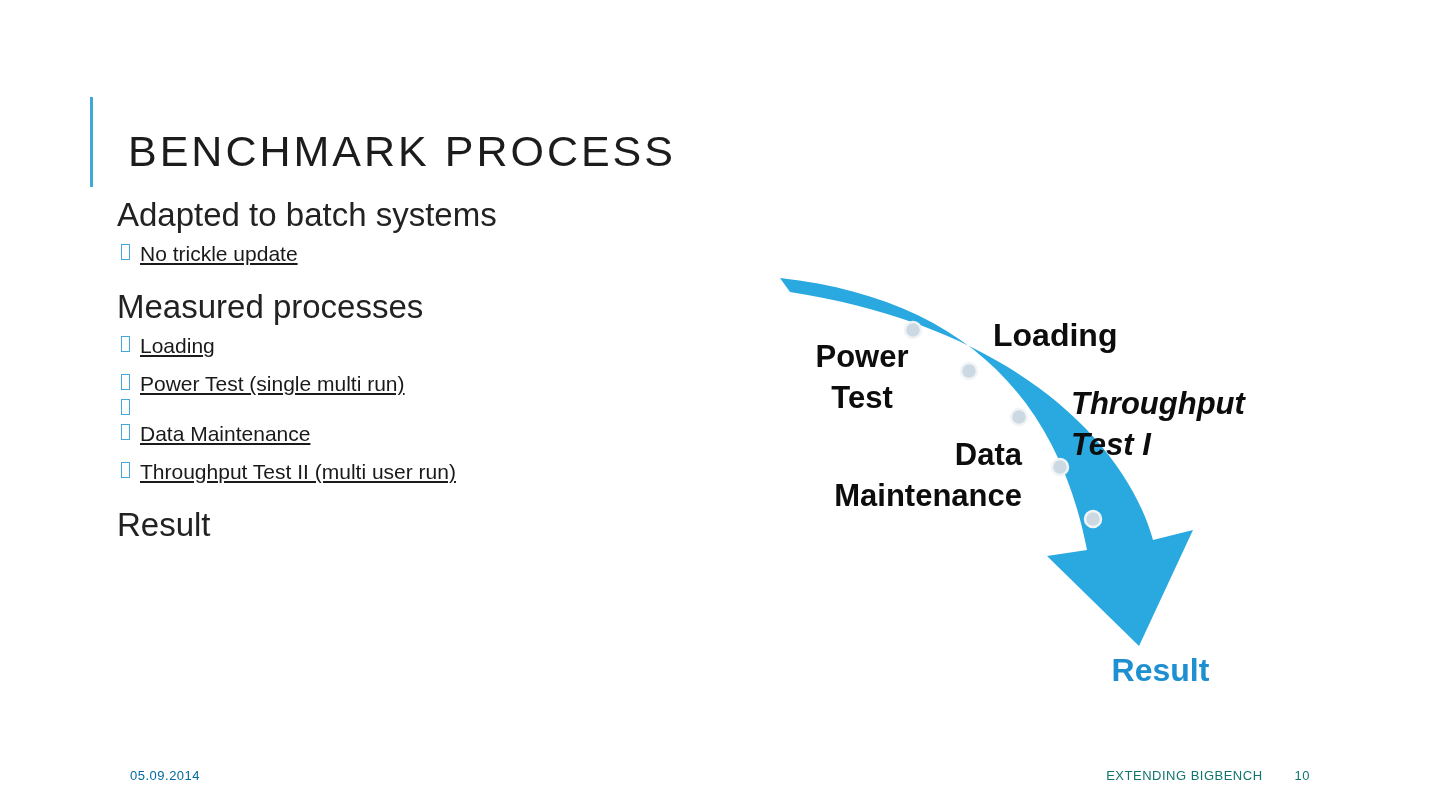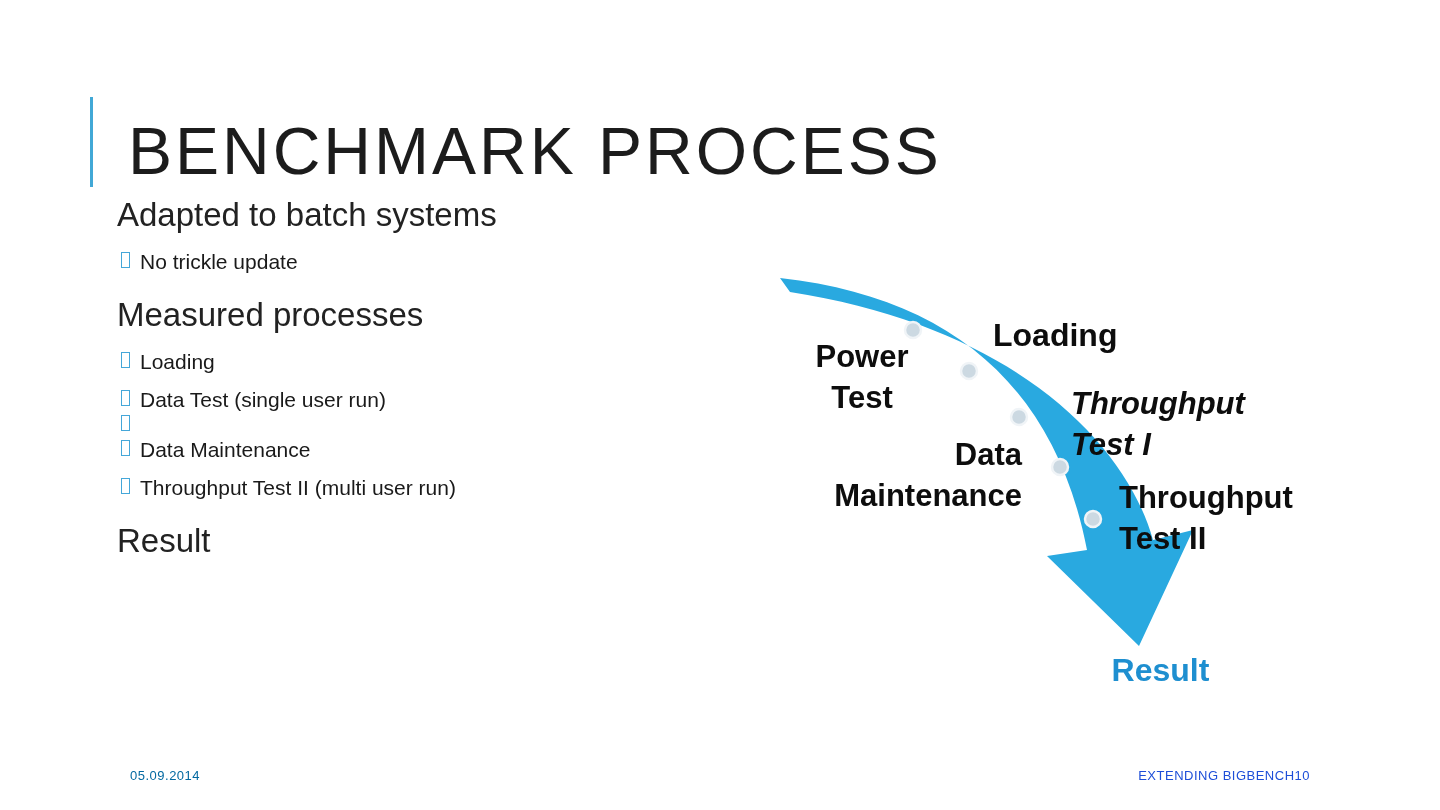--- a/index.html
+++ b/index.html
@@ -7,31 +7,31 @@
     position:relative; width:1440px; height:810px;
     background:#ffffff; overflow:hidden;
     font-family:"Liberation Sans", sans-serif;
     color:#1b1b1b;
   }
   .accent-bar {
     position:absolute; left:90px; top:97px; width:3px; height:90px;
   }
   .slide-title {
     position:absolute; left:128px; top:112px; margin:0;
-    font-size:66px; font-weight:400; letter-spacing:3px;
+    font-size:43px; font-weight:400; letter-spacing:3px;
     line-height:78px; color:#1c1c1c; white-space:nowrap;
   }
   .content {
     position:absolute; left:117px; top:195px; width:580px;
   }
   .content h2 {
     margin:0; font-size:33px; font-weight:400; line-height:40px; color:#222;
   }
   .content ul {
-    list-style:none; margin:8px 0 14px 0; padding:0 0 0 4px;
+    list-style:none; margin:0 0 14px 0; padding:0 0 0 4px;text-decoration:underline;
   }
   .content li {
     display:flex; align-items:center; gap:10px;
     font-size:21px; line-height:38px; color:#1a1a1a;
   }
   .bullet-box {
     flex:0 0 auto; width:7px; height:14px;
     border:1px solid #45a7d9; margin-top:-4px;
   }
   .arrow-svg { position:absolute; left:0; top:0; pointer-events:none; }
@@ -46,22 +46,22 @@
   .lbl-tp1       { left:1071px; top:383px; width:210px;font-style:italic; }
   .lbl-dm        { left:770px;  top:434px; width:252px; text-align:right; }
   .lbl-tp2       { left:1119px; top:477px; width:220px; }
   .lbl-result    { left:1098px; top:650px; width:125px; text-align:center; font-size:32px; }
   .footer-date {
     position:absolute; left:130px; top:768px;
     font-size:13px; color:#0369a1; letter-spacing:0.5px;
   }
   .footer-right {
     position:absolute; right:130px; top:768px;
-    display:flex; align-items:flex-start;
-    font-size:13px; color:#1d4ed8; letter-spacing:0.5px;
+    display:flex; gap:32px; align-items:flex-start;
+    font-size:13px; color:#0f766e; letter-spacing:0.5px;
   }
 </style>
 </head>
 <body>
 
 <div class="slide">
 
   <div class="accent-bar" style="background: rgb(65, 168, 214);"></div>
 
   <h1 class="slide-title">BENCHMARK PROCESS</h1>
@@ -76,21 +76,21 @@
     </ul>
 
     <h2>Measured processes</h2>
     <ul>
       <li>
         <span class="bullet-box"></span>
         <span>Loading</span>
       </li>
       <li>
         <span class="bullet-box"></span>
-        <span>Data Test (single user run)</span>
+        <span>Power Test (single multi run)</span>
       </li>
       <li>
         <span class="bullet-box"></span>
       </li>
       <li>
         <span class="bullet-box"></span>
         <span>Data Maintenance</span>
       </li>
       <li>
         <span class="bullet-box"></span>
@@ -119,21 +119,20 @@
 
 
   <div class="lbl lbl-loading">Loading</div>
 
   <div class="lbl lbl-power">Power Test</div>
 
   <div class="lbl lbl-tp1">Throughput Test I</div>
 
   <div class="lbl lbl-dm">Data Maintenance</div>
 
-  <div class="lbl lbl-tp2">Throughput Test II</div>
 
   <div class="lbl lbl-result" style="color: rgb(30, 143, 208);">Result</div>
 
   <div class="footer-date">05.09.2014</div>
 
   <div class="footer-right">
     <span>EXTENDING BIGBENCH</span>
     <span>10</span>
   </div>
 

